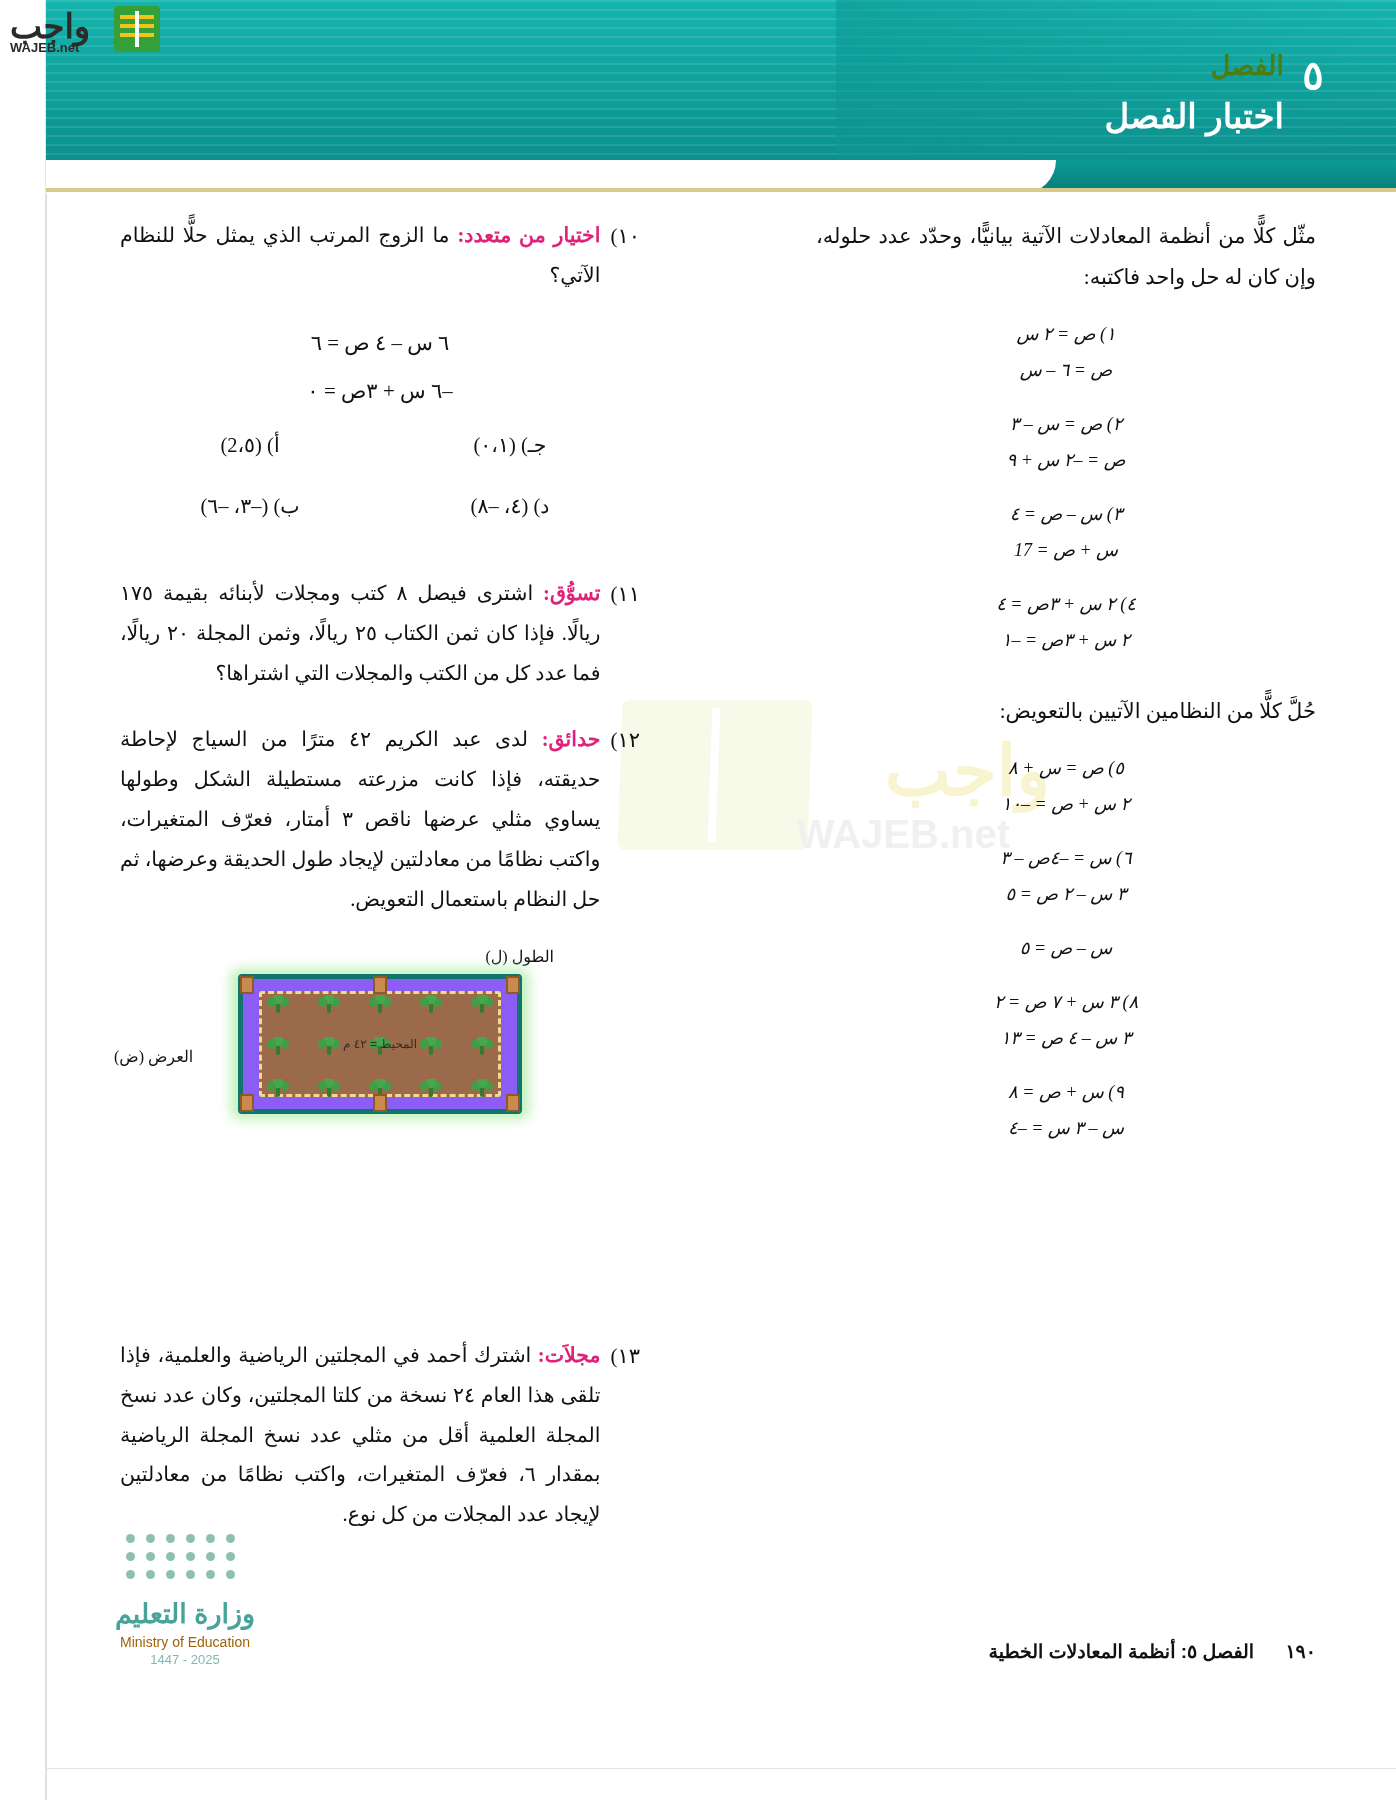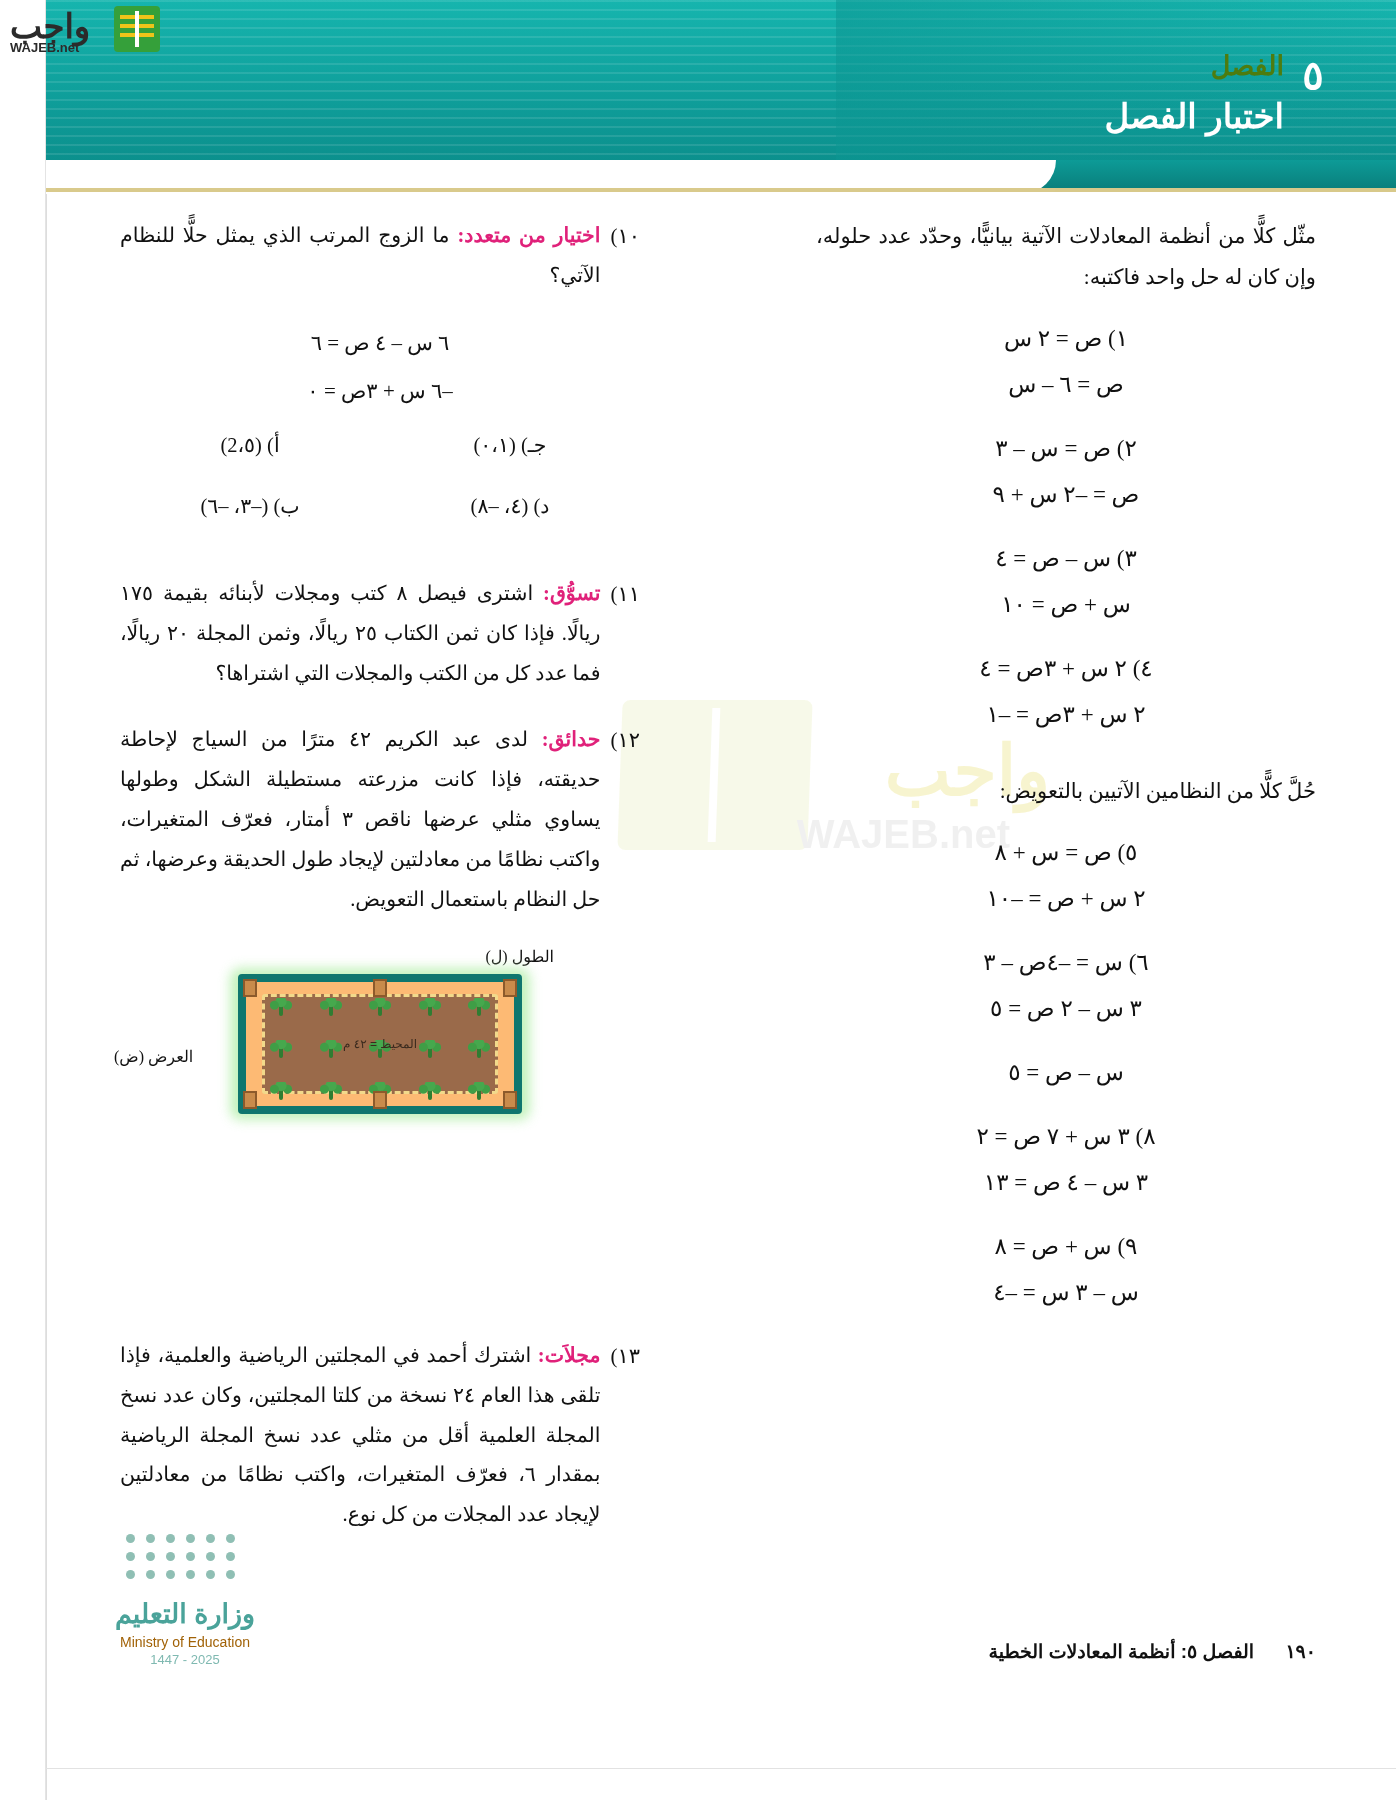--- a/index.html
+++ b/index.html
@@ -128,22 +128,22 @@
     text-align:right;
   }
   .col-right{right:80px;}
   .col-left{left:120px;width:520px;}
 
   .intro{
     font-size:21px;line-height:1.95;margin-bottom:16px;
     text-align:justify;
   }
   .eqline{
-    font-size:23px;line-height:2.0;white-space:nowrap;
-    text-align:center;padding-right:0;
+    font-size:18px;line-height:2.0;white-space:nowrap;
+    text-align:center;padding-right:0;font-style:italic;
   }
   .eqgroup{margin:18px 0 0 0;}
   .eqgroup .eqline{text-align:center;}
 
   .section-head{
     margin:34px 0 8px 0;font-size:21px;line-height:1.9;
   }
 
   
   .prob{
@@ -174,21 +174,21 @@
   }
   .fig-label-side{
     position:absolute;left:-6px;top:96px;font-size:16px;color:#111;
   }
   .garden-glow{
     position:absolute;right:110px;top:22px;width:300px;height:152px;
     background:#b9f0b0;filter:blur(6px);border-radius:10px;opacity:.85;
   }
   .garden{
     position:absolute;right:118px;top:28px;width:284px;height:140px;
-    background:#fdba74;border:8px solid #0f766e;border-radius:4px;
+    background:#8b5cf6;border:5px solid #0f766e;border-radius:4px;
     box-sizing:border-box;
   }
   .garden .soil{
     position:absolute;left:16px;top:12px;right:16px;bottom:12px;
     background:#9a6a4a;border:3px dashed #f2d98b;border-radius:3px;
   }
   .garden .peri{
     position:absolute;left:0;top:50%;transform:translateY(-50%);
     width:100%;text-align:center;font-size:12px;color:#3a2a1e;
     font-family:"Liberation Sans", sans-serif;
@@ -283,21 +283,21 @@
       <div class="eqline">ص = ٦ – س</div>
     </div>
 
     <div class="eqgroup">
       <div class="eqline">٢) ص = س – ٣</div>
       <div class="eqline">ص = –٢ س + ٩</div>
     </div>
 
     <div class="eqgroup">
       <div class="eqline">٣) س – ص = ٤</div>
-      <div class="eqline">س + ص = ١٠</div>
+      <div class="eqline">س + ص = 17</div>
     </div>
 
     <div class="eqgroup">
       <div class="eqline">٤) ٢ س + ٣ص = ٤</div>
       <div class="eqline">٢ س + ٣ص = –١</div>
     </div>
 
     <div class="section-head">حُلَّ كلًّا من النظامين الآتيين بالتعويض:</div>
 
     <div class="eqgroup">

